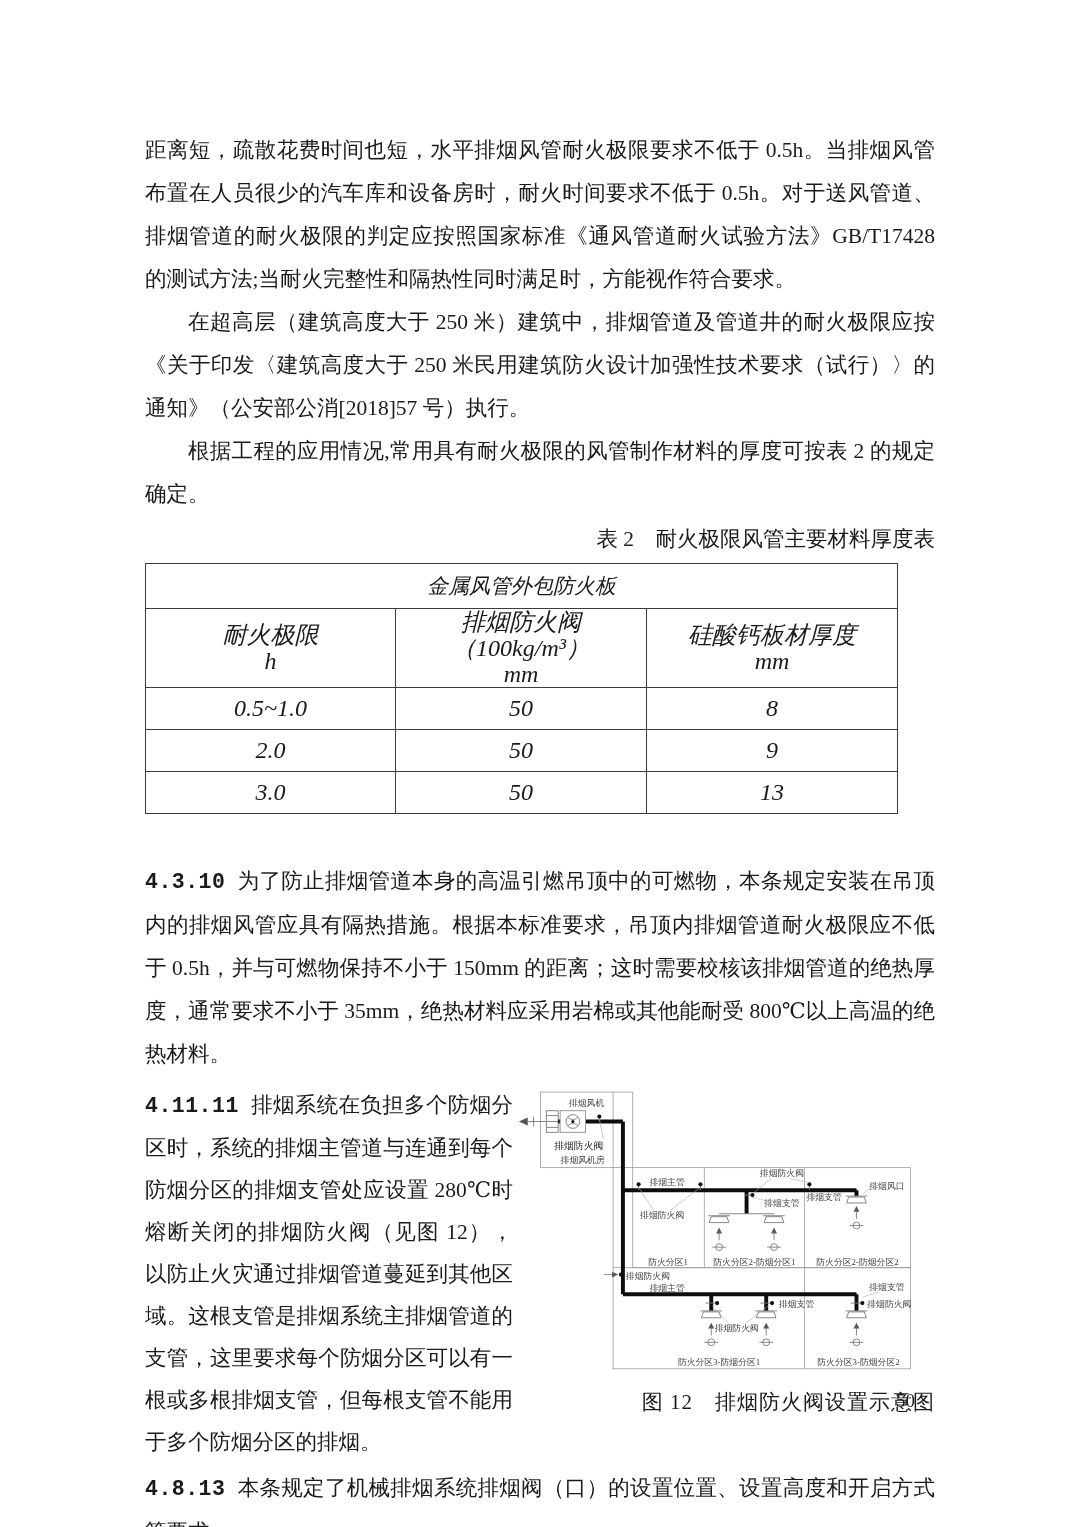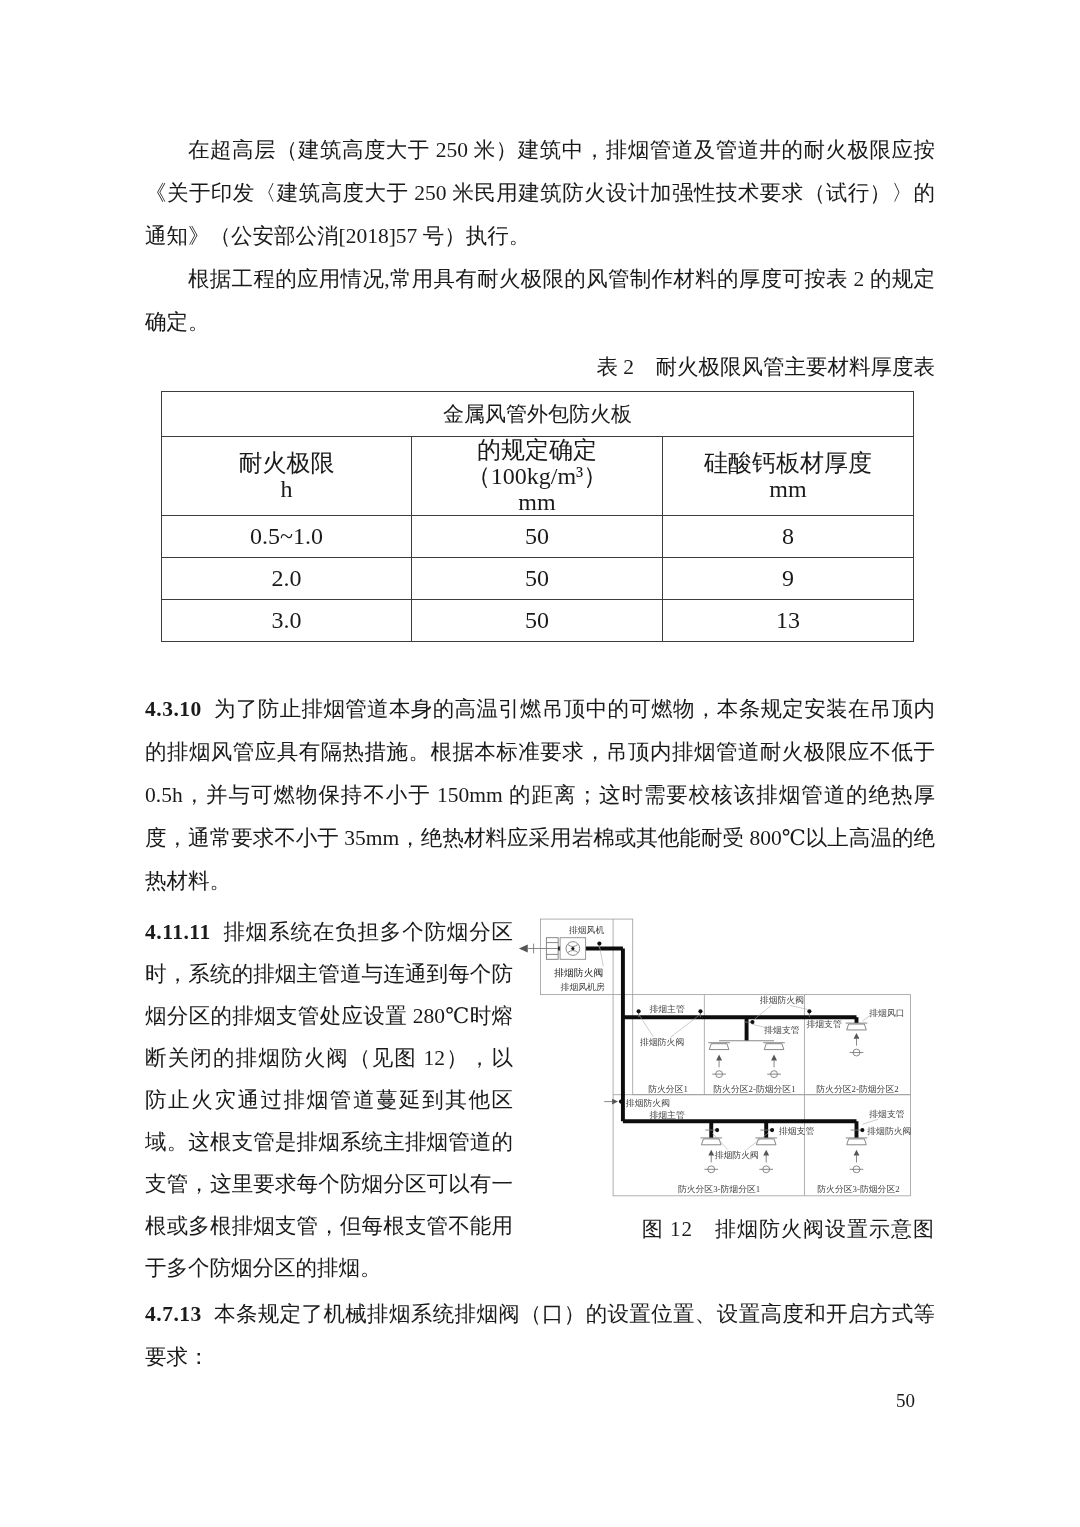--- a/index.html
+++ b/index.html
@@ -1,26 +1,26 @@
 <!DOCTYPE html>
 <html><head>
 <meta charset="utf-8">
 <style>
   html,body{margin:0;padding:0;background:#e8e8e8;}
   .page{position:relative;width:1080px;height:1527px;background:#ffffff;overflow:hidden;
         font-family:"Liberation Serif","DejaVu Serif",serif;color:#1a1a1a;}
   .content{position:absolute;left:145px;top:0;width:790px;}
   .para{font-size:21.5px;line-height:43px;text-align:justify;text-justify:inter-ideograph;}
   .indent{text-indent:2em;}
-  .sec-num{font-family:Liberation Serif, serif;font-weight:700;margin-right:12px;letter-spacing:0.5px;}
+  .sec-num{font-family:Liberation Mono, monospace;font-weight:700;margin-right:12px;letter-spacing:0.5px;}
   .spacer-top{height:129px;}
 
   
   .tbl-title{text-align:right;font-size:21.5px;line-height:43px;margin-top:2px;}
-  table.thk{border-collapse:collapse;margin-left:16px;width:752px;table-layout:fixed;margin-top:2px;}
+  table.thk{border-collapse:collapse;width:752px;table-layout:fixed;margin-top:2px;font-style:italic;}
   table.thk td{border:1.6px solid #3c3c3c;text-align:center;vertical-align:middle;
                font-size:24px;padding:0;}
   tr.r-span td{height:44px;font-size:21px;}
   tr.r-head td{height:57px;line-height:26px;}
   tr.r-data td{height:41px;}
 
   
   .sec-row{display:flex;margin-top:8px;}
   .col-text{width:368px;font-size:21.5px;line-height:42px;text-align:justify;text-justify:inter-ideograph;}
   .fig-wrap{width:422px;padding-top:0px;}
@@ -42,20 +42,21 @@
   .flabel{font-family:"Liberation Serif","DejaVu Serif",serif;font-size:9px;fill:#3d3d3d;}
   .flabel-strong{font-family:"Liberation Serif","DejaVu Serif",serif;font-size:10px;fill:#222;}
 </style>
 </head>
 <body>
 
 <div class="page">
   <div class="content">
     <div class="spacer-top"></div>
 
+    <div class="para">距离短，疏散花费时间也短，水平排烟风管耐火极限要求不低于 0.5h。当排烟风管布置在人员很少的汽车库和设备房时，耐火时间要求不低于 0.5h。对于送风管道、排烟管道的耐火极限的判定应按照国家标准《通风管道耐火试验方法》GB/T17428 的测试方法;当耐火完整性和隔热性同时满足时，方能视作符合要求。</div>
     <div class="para indent">在超高层（建筑高度大于 250 米）建筑中，排烟管道及管道井的耐火极限应按 《关于印发〈建筑高度大于 250 米民用建筑防火设计加强性技术要求（试行）〉的通知》（公安部公消[2018]57 号）执行。</div>
     <div class="para indent">根据工程的应用情况,常用具有耐火极限的风管制作材料的厚度可按表 2 的规定确定。</div>
 
     <div class="tbl-title">表 2　耐火极限风管主要材料厚度表</div>
 
     <table class="thk">
       <colgroup>
           <col style="width:250px">
           <col style="width:251px">
           <col style="width:251px">
@@ -63,21 +64,21 @@
       <tbody>
         <tr class="r-span">
           <td colspan="3">金属风管外包防火板</td>
         </tr>
         <tr class="r-head">
           <td>
             <div>耐火极限</div>
             <div>h</div>
           </td>
           <td>
-            <div>的规定确定（100kg/m³）</div>
+            <div>排烟防火阀（100kg/m³）</div>
             <div>mm</div>
           </td>
           <td>
             <div>硅酸钙板材厚度</div>
             <div>mm</div>
           </td>
         </tr>
         <tr class="r-data">
           <td>0.5~1.0</td>
           <td>50</td>
@@ -250,18 +251,18 @@
           <text class="flabel" x="381" y="210" text-anchor="middle">排烟支管</text>
           <text class="flabel" x="361" y="227">排烟防火阀</text>
           <text class="flabel" x="210" y="286" text-anchor="middle">防火分区3-防烟分区1</text>
           <text class="flabel" x="352" y="286" text-anchor="middle">防火分区3-防烟分区2</text>
         </svg>
         <div class="fig-caption">图 12　排烟防火阀设置示意图</div>
       </div>
     </div>
 
     <div class="para s4313">
-      <span class="sec-num">4.7.13</span><span>本条规定了机械排烟系统排烟阀（口）的设置位置、设置高度和开启方式等要求：</span>
+      <span class="sec-num">4.8.13</span><span>本条规定了机械排烟系统排烟阀（口）的设置位置、设置高度和开启方式等要求：</span>
     </div>
   </div>
 
   <div class="page-num">50</div>
 </div>
 
 </body></html>

